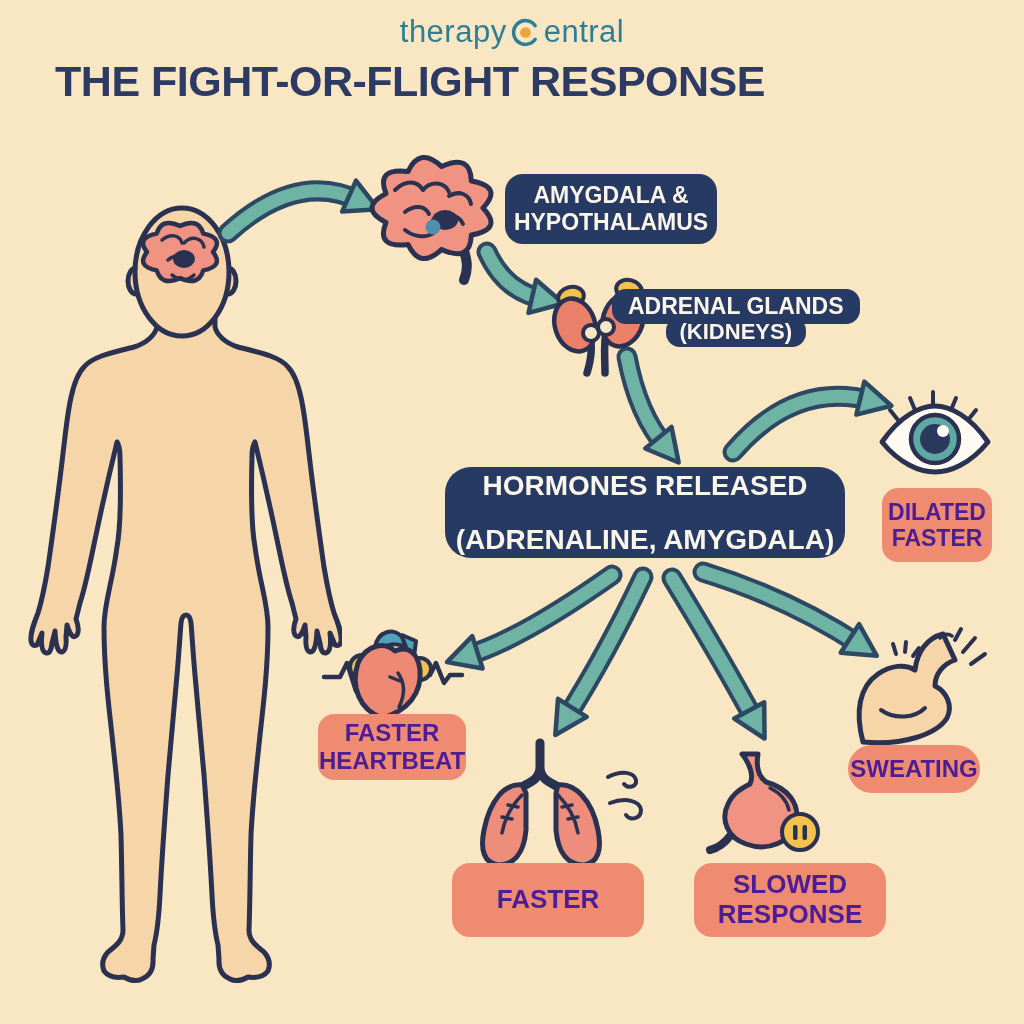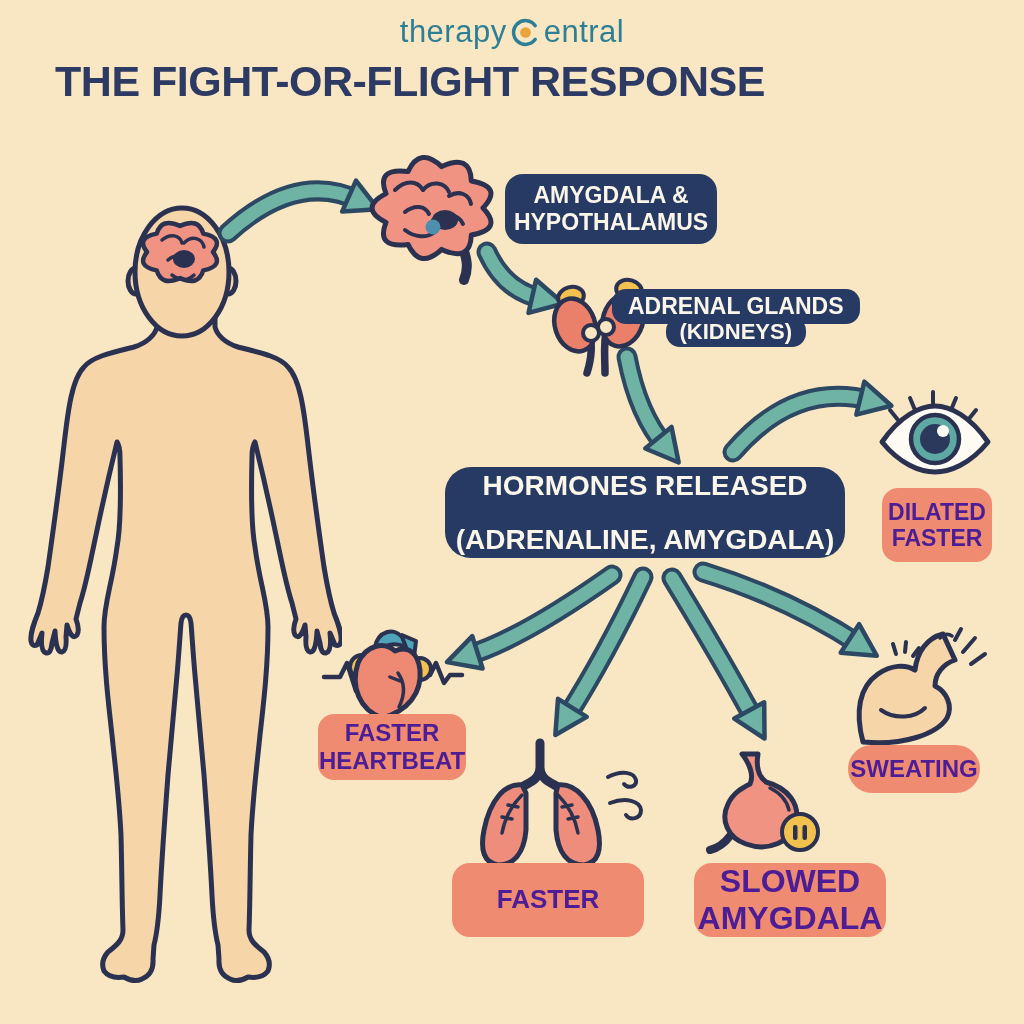--- a/index.html
+++ b/index.html
@@ -205,21 +205,21 @@
     <span>DILATED</span>
     <span>FASTER</span>
   </div>
   <div class="abs badge-salmon" style="left:318px;top:714px;width:148px;height:66px;font-size:24px;">
     <span>FASTER</span>
     <span>HEARTBEAT</span>
   </div>
   <div class="abs badge-salmon" style="left:452px;top:863px;width:192px;height:74px;font-size:26px;border-radius:18px;">
     <span>FASTER</span>
   </div>
-  <div class="abs badge-salmon" style="left:694px;top:863px;width:192px;height:74px;font-size:32px;border-radius:18px;">
+  <div class="abs badge-salmon" style="left:694px;top:863px;width:192px;height:74px;font-size:26px;border-radius:18px;">
     <span>SLOWED</span>
-    <span>AMYGDALA</span>
+    <span>RESPONSE</span>
   </div>
   <div class="abs badge-salmon" style="left:848px;top:745px;width:132px;height:48px;font-size:24px;border-radius:24px;">
     <span>SWEATING</span>
   </div>
 
 </div>
 
 </body></html>

